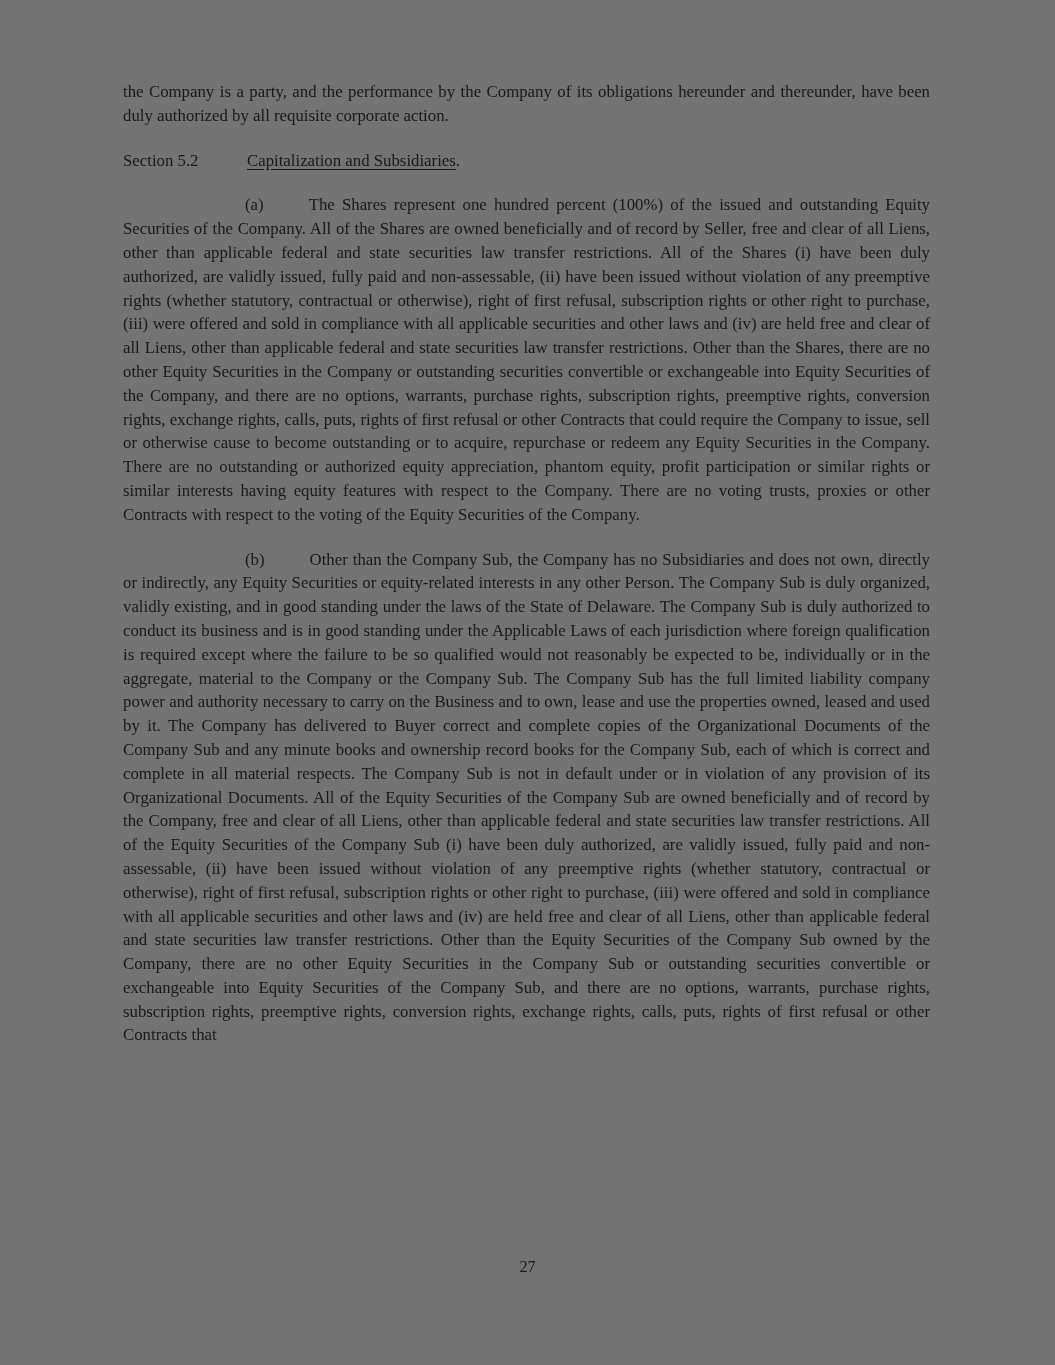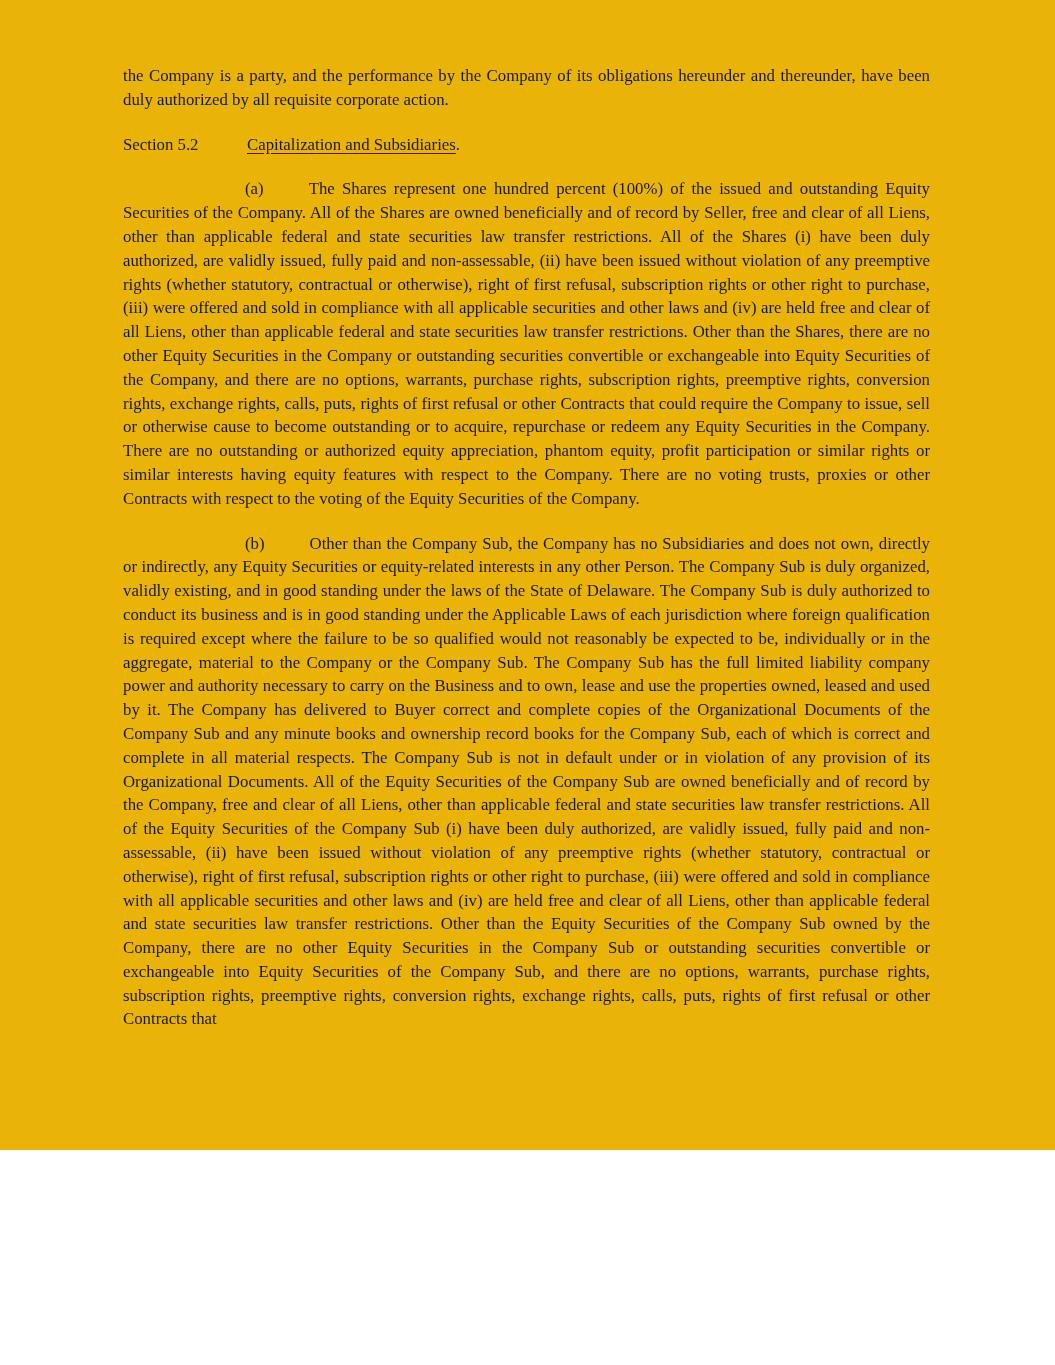--- a/index.html
+++ b/index.html
@@ -9,24 +9,24 @@
   }
   body {
     width: 1055px;
     height: 1365px;
     font-family: "Liberation Serif", "DejaVu Serif", serif;
     color: #1a1a1a;
   }
   .page {
     position: relative;
     width: 1055px;
-    height: 1150px;
+    height: 1365px;
     box-sizing: border-box;
-    padding: 64px 125px 0 123px;
-    background: #eab308;
+    padding: 80px 125px 0 123px;
+    background: #737373;
     overflow: hidden;
   }
   .para {
     margin: 0 0 21px 0;
     font-size: 16.8px;
     line-height: 23.8px;
     text-align: justify;
   }
   .heading {
     margin: 0 0 21px 0;
@@ -67,14 +67,15 @@
 <div class="page">
 
   <p class="para">the Company is a party, and the performance by the Company of its obligations hereunder and thereunder, have been duly authorized by all requisite corporate action.</p>
 
   <p class="heading"><span class="heading-number">Section 5.2</span><span class="underlined">Capitalization and Subsidiaries</span><span>.</span></p>
 
   <p class="para"><span class="indent-spacer"></span><span>(a)</span><span class="tab-spacer"></span><span>The Shares represent one hundred percent (100%) of the issued and outstanding Equity Securities of the Company.  All of the Shares are owned beneficially and of record by Seller, free and clear of all Liens, other than applicable federal and state securities law transfer restrictions.  All of the Shares (i) have been duly authorized, are validly issued, fully paid and non-assessable, (ii) have been issued without violation of any preemptive rights (whether statutory, contractual or otherwise), right of first refusal, subscription rights or other right to purchase, (iii) were offered and sold in compliance with all applicable securities and other laws and (iv) are held free and clear of all Liens, other than applicable federal and state securities law transfer restrictions.  Other than the Shares, there are no other Equity Securities in the Company or outstanding securities convertible or exchangeable into Equity Securities of the Company, and there are no options, warrants, purchase rights, subscription rights, preemptive rights, conversion rights, exchange rights, calls, puts, rights of first refusal or other Contracts that could require the Company to issue, sell or otherwise cause to become outstanding or to acquire, repurchase or redeem any Equity Securities in the Company.  There are no outstanding or authorized equity appreciation, phantom equity, profit participation or similar rights or similar interests having equity features with respect to the Company.  There are no voting trusts, proxies or other Contracts with respect to the voting of the Equity Securities of the Company.</span></p>
 
   <p class="para"><span class="indent-spacer"></span><span>(b)</span><span class="tab-spacer"></span><span>Other than the Company Sub, the Company has no Subsidiaries and does not own, directly or indirectly, any Equity Securities or equity-related interests in any other Person.  The Company Sub is duly organized, validly existing, and in good standing under the laws of the State of Delaware.  The Company Sub is duly authorized to conduct its business and is in good standing under the Applicable Laws of each jurisdiction where foreign qualification is required except where the failure to be so qualified would not reasonably be expected to be, individually or in the aggregate, material to the Company or the Company Sub.  The Company Sub has the full limited liability company power and authority necessary to carry on the Business and to own, lease and use the properties owned, leased and used by it.  The Company has delivered to Buyer correct and complete copies of the Organizational Documents of the Company Sub and any minute books and ownership record books for the Company Sub, each of which is correct and complete in all material respects.  The Company Sub is not in default under or in violation of any provision of its Organizational Documents.  All of the Equity Securities of the Company Sub are owned beneficially and of record by the Company, free and clear of all Liens, other than applicable federal and state securities law transfer restrictions.  All of the Equity Securities of the Company Sub (i) have been duly authorized, are validly issued, fully paid and non-assessable, (ii) have been issued without violation of any preemptive rights (whether statutory, contractual or otherwise), right of first refusal, subscription rights or other right to purchase, (iii) were offered and sold in compliance with all applicable securities and other laws and (iv) are held free and clear of all Liens, other than applicable federal and state securities law transfer restrictions.  Other than the Equity Securities of the Company Sub owned by the Company, there are no other Equity Securities in the Company Sub or outstanding securities convertible or exchangeable into Equity Securities of the Company Sub, and there are no options, warrants, purchase rights, subscription rights, preemptive rights, conversion rights, exchange rights, calls, puts, rights of first refusal or other Contracts that</span></p>
 
+  <div class="page-number">27</div>
 
 </div>
 
 </body></html>

